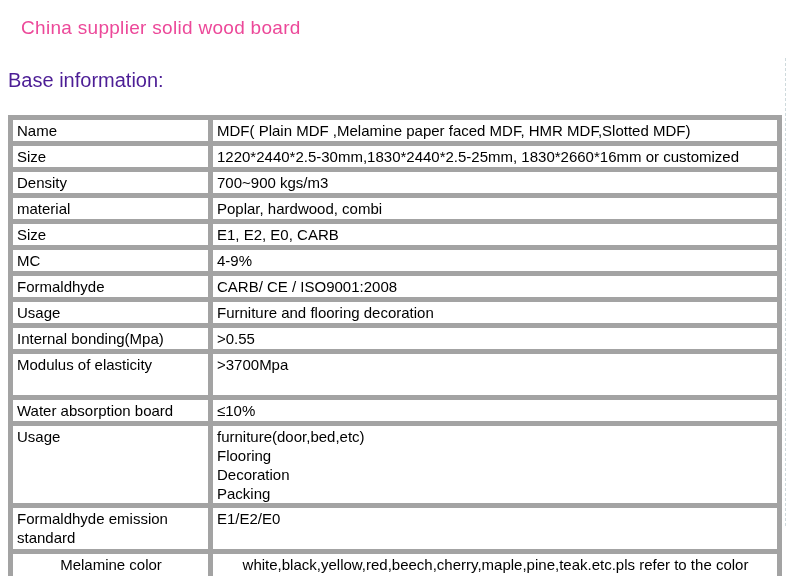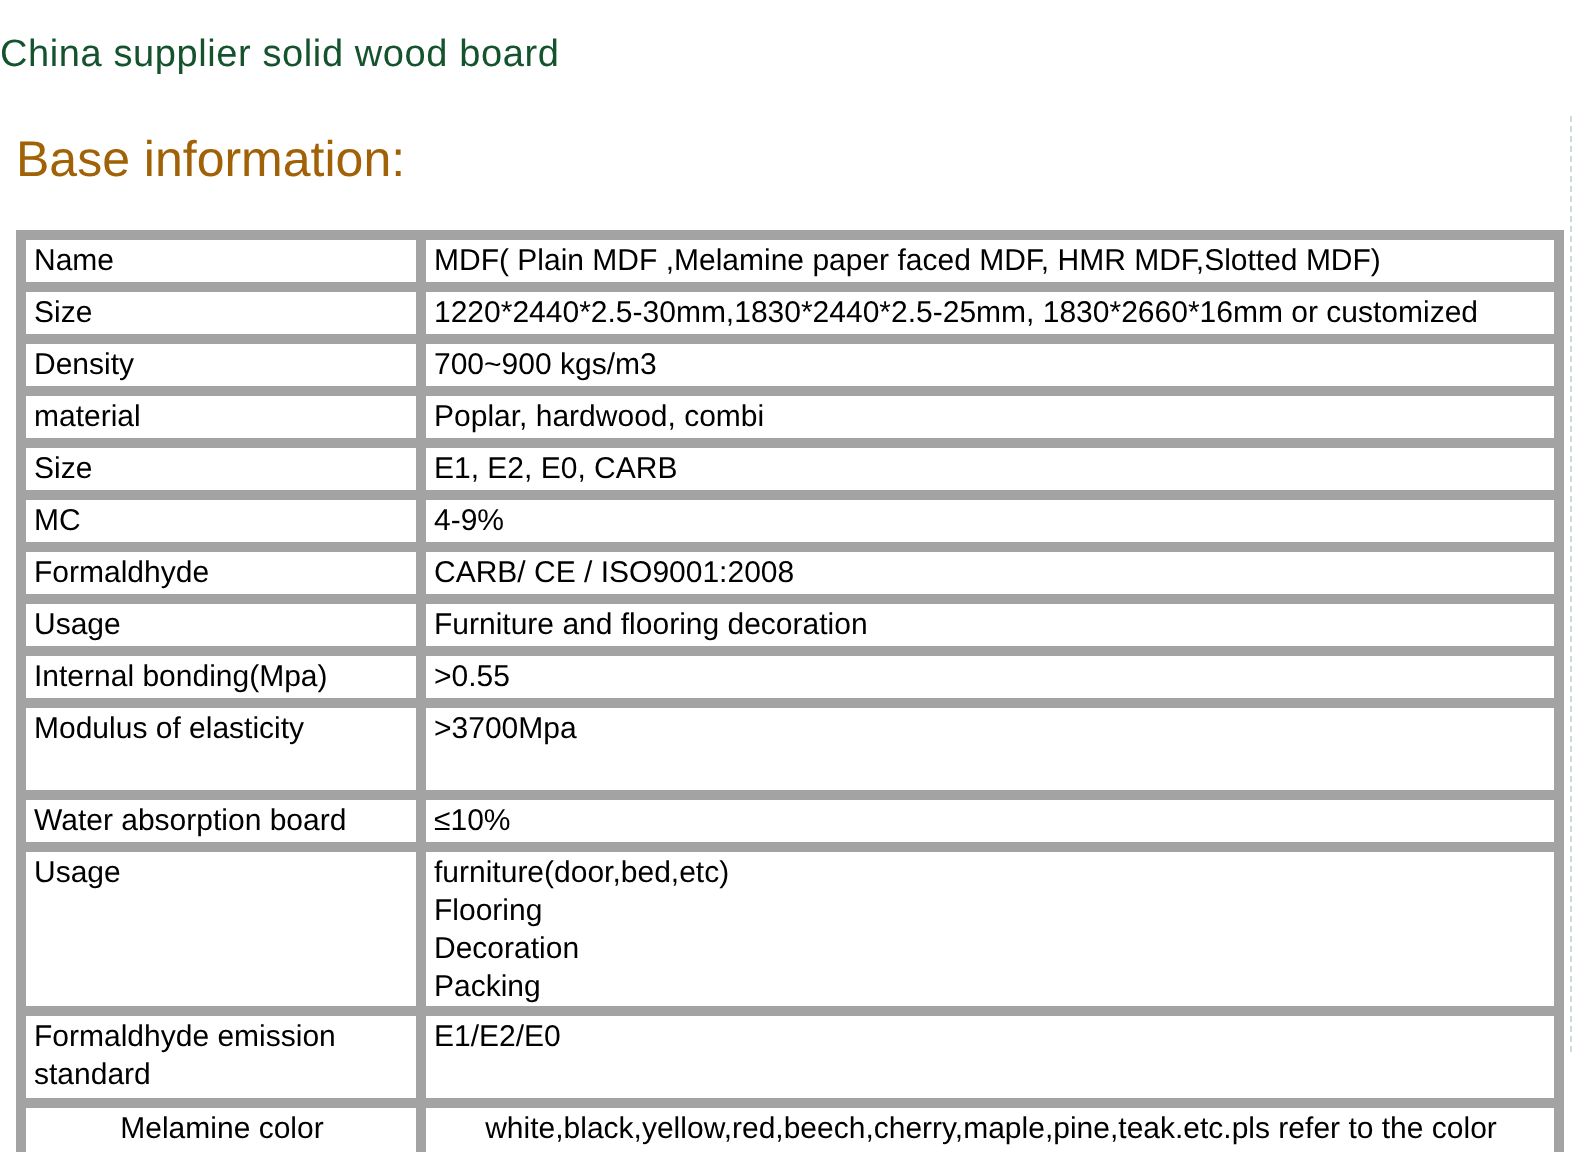--- a/index.html
+++ b/index.html
@@ -10,33 +10,33 @@
   .page {
     position: relative;
     width: 788px;
     height: 576px;
     overflow: hidden;
     background: #ffffff;
     font-family: "Liberation Sans", "DejaVu Sans", sans-serif;
     color: #000000;
   }
   .title {
-    margin: 14px 0 0 0;
+    margin: 14px 0 0 21px;
     font-size: 19px;
     line-height: 28px;
     font-weight: 400;
-    color: #14532d;
+    color: #ec4899;
     letter-spacing: 0.3px;
   }
   .section-heading {
     margin: 24px 0 0 8px;
-    font-size: 25px;
+    font-size: 20px;
     line-height: 28px;
     font-weight: 400;
-    color: #a16207;
+    color: #4c1d95;
   }
   table.spec-table {
     margin: 21px 0 0 8px;
     border-collapse: collapse;
     table-layout: fixed;
     width: 774px;
   }
   table.spec-table td {
     border: 5px solid #a3a3a3;
     font-size: 15px;

